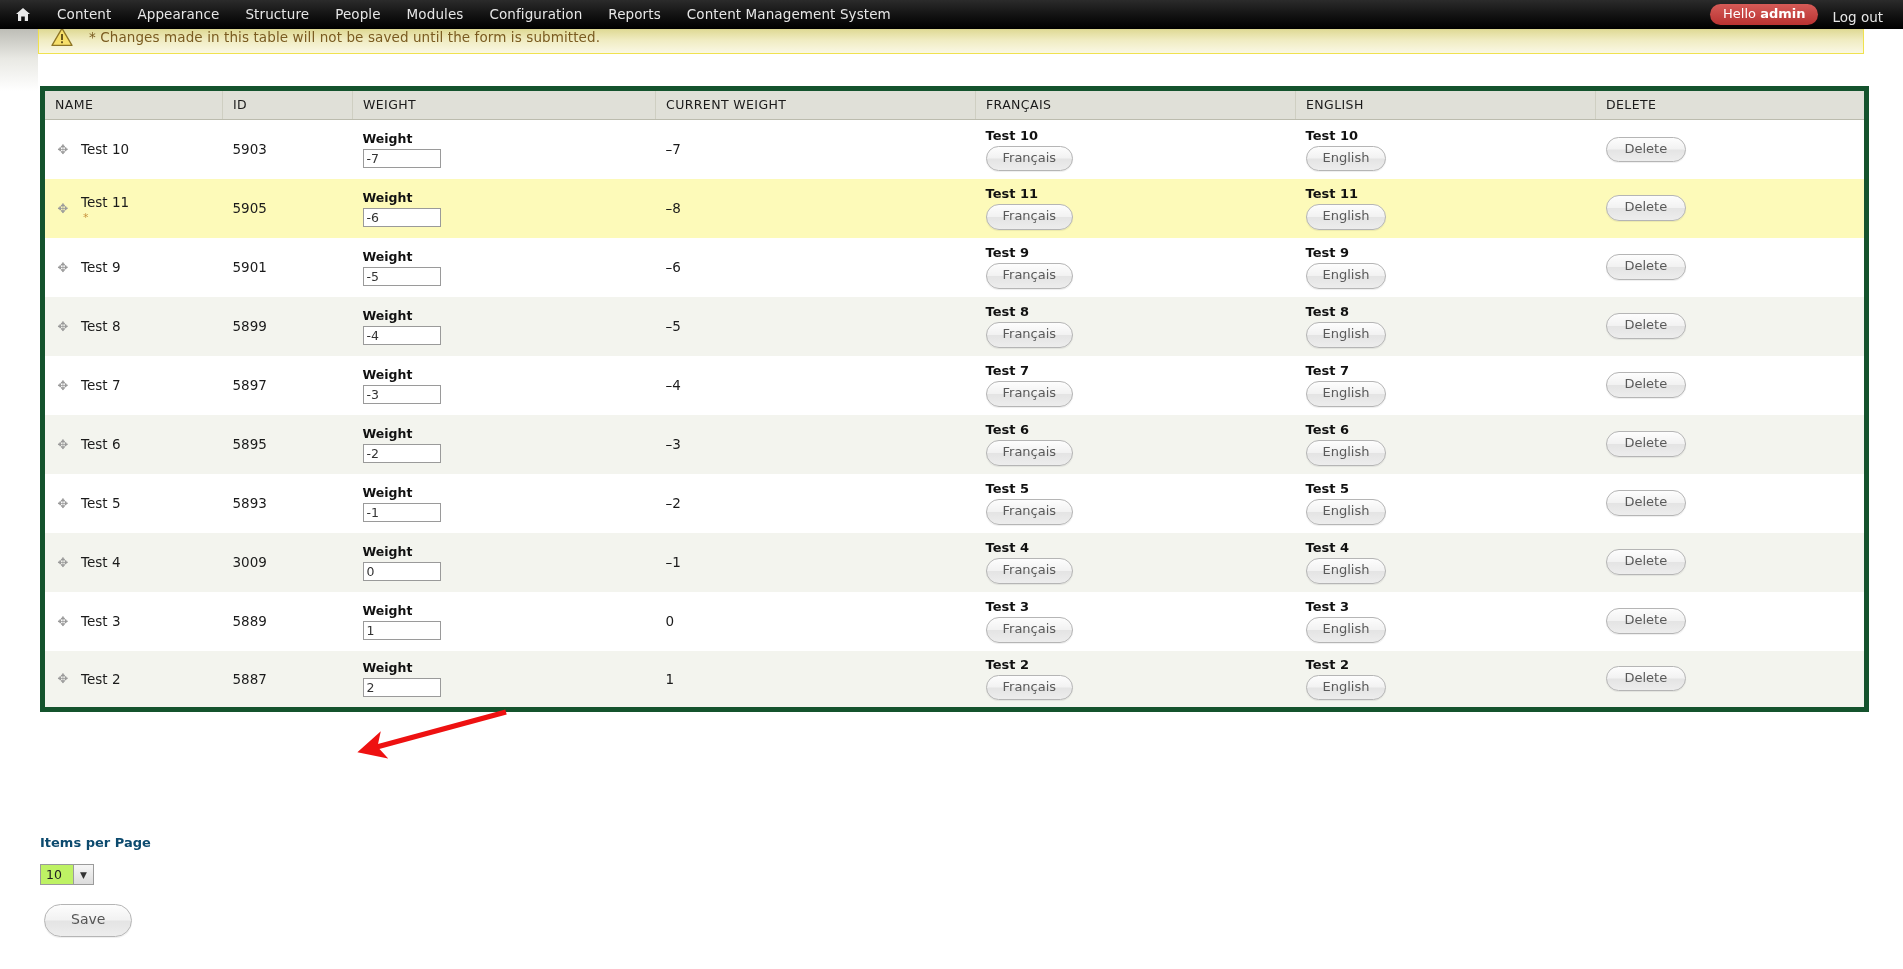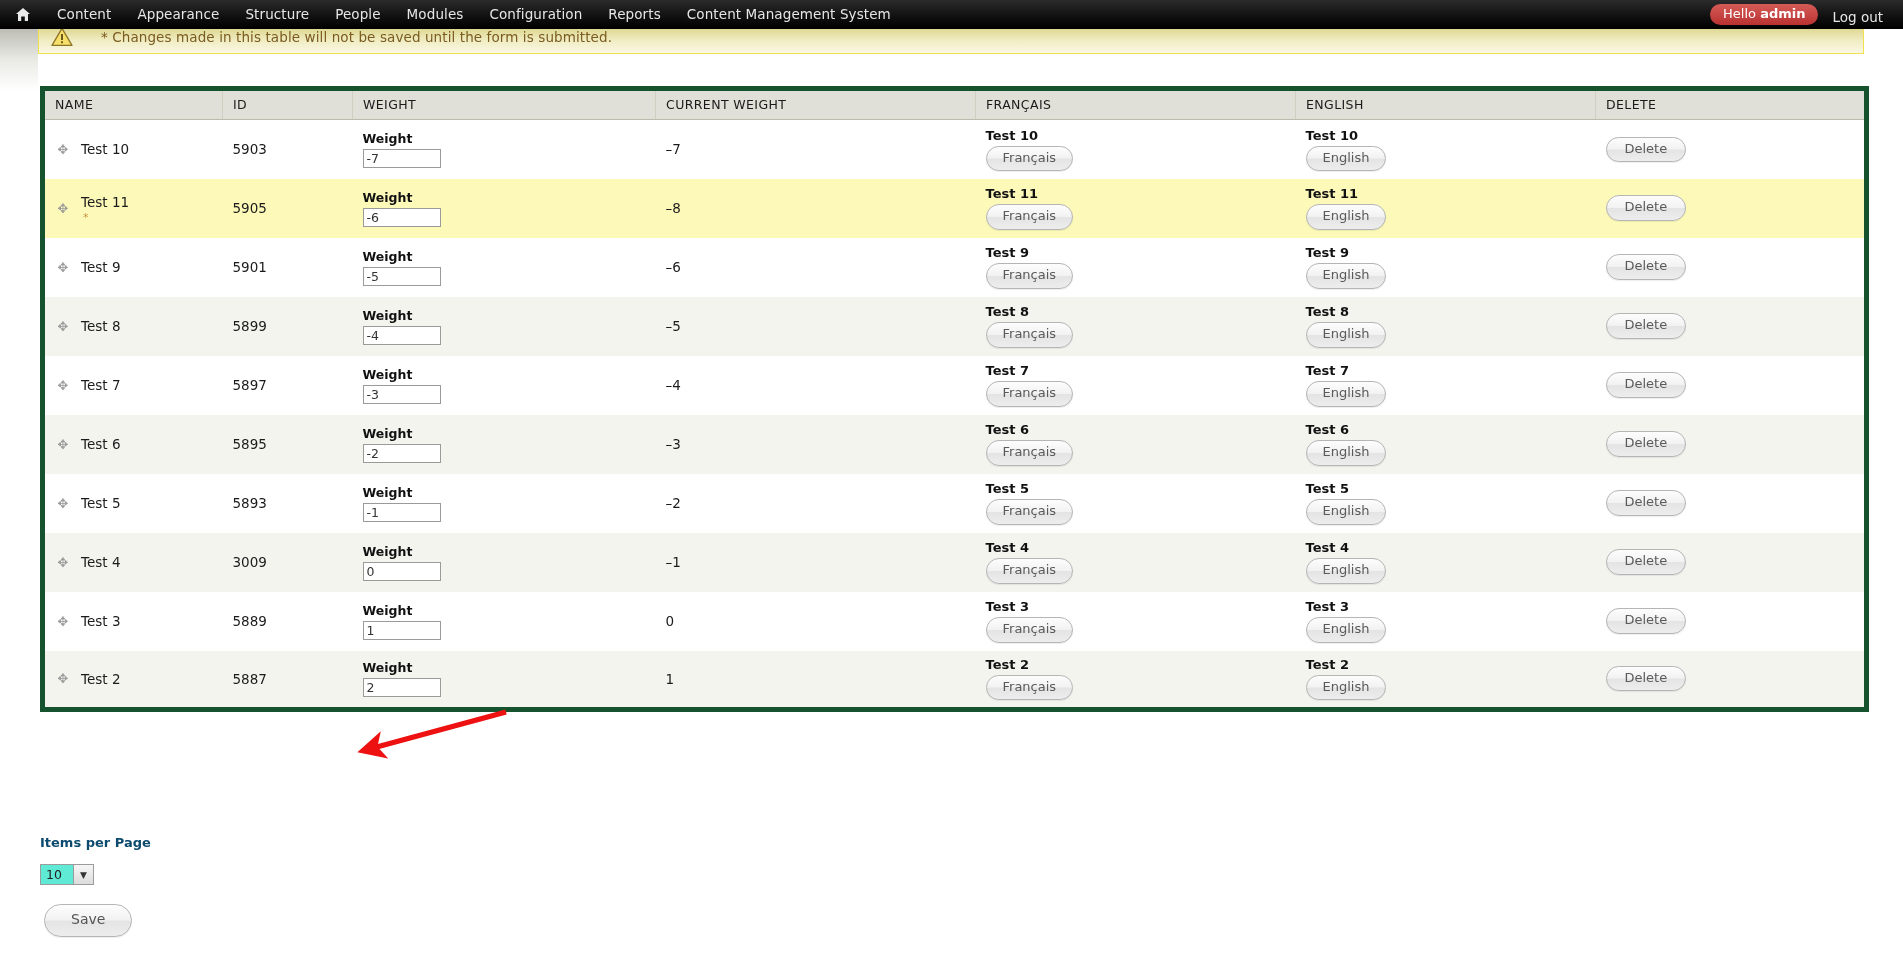--- a/index.html
+++ b/index.html
@@ -97,21 +97,20 @@
     left: 38px;
     width: 1826px;
     height: 33px;
     box-sizing: border-box;
     border: 1px solid #f0e24f;
     border-top: none;
     background: linear-gradient(to bottom, #c6bc5b 0%, #ddd78f 22%, #f0ecc2 60%, #faf8e4 100%);
     display: flex;
     align-items: center;
     padding-left: 12px;
-    gap: 12px;
   }
   #warning .warn-icon {
     width: 22px; height: 20px;
     position: relative;
     flex: 0 0 auto;
     margin-right: 16px;
   }
   #warning .warn-msg {
     color: #7a5b20;
     font-size: 13.5px;
@@ -243,21 +242,21 @@
     font-weight: bold;
     font-size: 13px;
     color: #0c4a6e;
     display: block;
     margin-bottom: 14px;
   }
   .select-shell {
     display: inline-flex;
     align-items: stretch;
     border: 1px solid #9b9b9b;
-    background: #5eead4;
+    background: #bef264;
     height: 21px;
     width: 54px;
     box-sizing: border-box;
   }
   .select-shell .sel-val {
     flex: 1;
     display: flex;
     align-items: center;
     padding-left: 5px;
     font-size: 12.5px;

